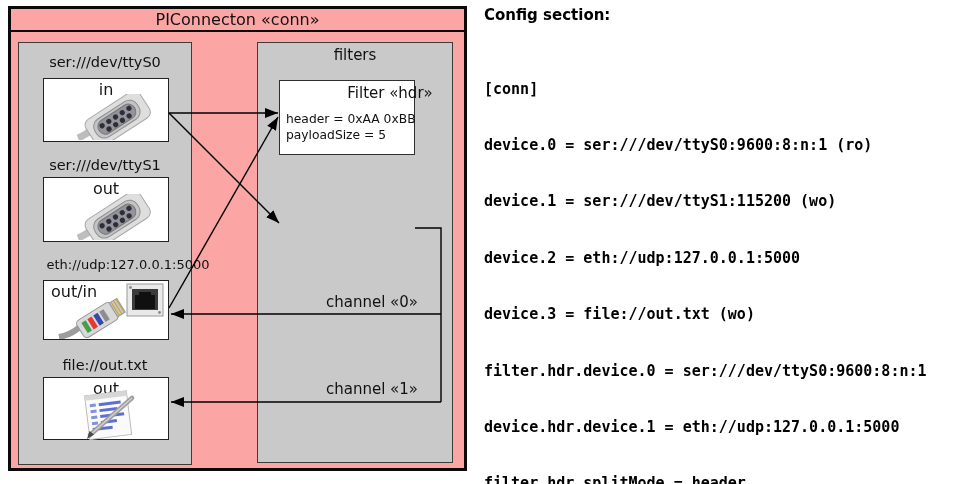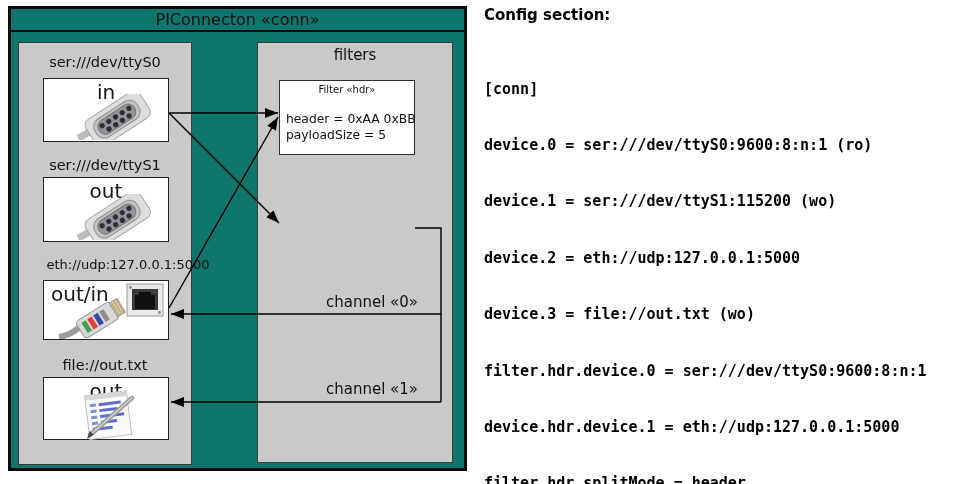--- a/index.html
+++ b/index.html
@@ -5,21 +5,21 @@
   html,body{margin:0;padding:0;}
   body{
     width:964px;height:484px;position:relative;overflow:hidden;
     background:#ffffff;font-family:"DejaVu Sans",sans-serif;color:#000;
   }
   .abs{position:absolute;}
 
   
   .diagram{
     position:absolute;left:8px;top:6px;width:453px;height:459px;
-    border:3px solid #0a0a0a;background:#0f766e;
+    border:3px solid #0a0a0a;background:#fca5a5;
   }
   .diagram-title{
     position:absolute;left:0;top:0;width:100%;height:21px;
     border-bottom:2px solid #0a0a0a;
     text-align:center;font-size:16px;line-height:21px;color:#111;
   }
   .panel{
     position:absolute;background:#c9c9c9;border:1.5px solid #3c3c3c;
     box-sizing:border-box;
   }
@@ -27,34 +27,34 @@
     position:absolute;left:7px;width:174px;text-align:center;
     font-size:14.5px;color:#111;white-space:nowrap;
   }
   .dev-label.small{font-size:13px;padding-left:23px;}
   .dev-box{
     position:absolute;left:32px;width:126px;background:#ffffff;
     border:1.5px solid #222;box-sizing:border-box;
   }
   .port{
     position:absolute;top:1px;width:100%;text-align:center;
-    font-size:20px;color:#161616;
+    font-size:16px;color:#161616;
   }
   .port.left{text-align:left;padding-left:7px;width:auto;}
   .filters-label{
     position:absolute;left:246px;top:37px;width:196px;text-align:center;
     font-size:15px;color:#111;
   }
   .filter-box{
     position:absolute;left:268px;width:136px;height:75px;background:#ffffff;
     border:1.2px solid #2e2e2e;box-sizing:border-box;
   }
   .filter-title{
     position:absolute;top:3px;width:100%;text-align:center;
-    font-size:10px;color:#111;
+    font-size:15px;color:#111;margin-left:43px;
   }
   .filter-attrs{
     position:absolute;top:30px;left:6px;right:2px;
     font-size:12.3px;line-height:16px;color:#111;white-space:nowrap;
   }
   .channel-label{
     position:absolute;left:246px;width:161px;text-align:right;
     font-size:15px;color:#111;white-space:nowrap;
   }
   .overlay{position:absolute;left:0;top:0;pointer-events:none;}

